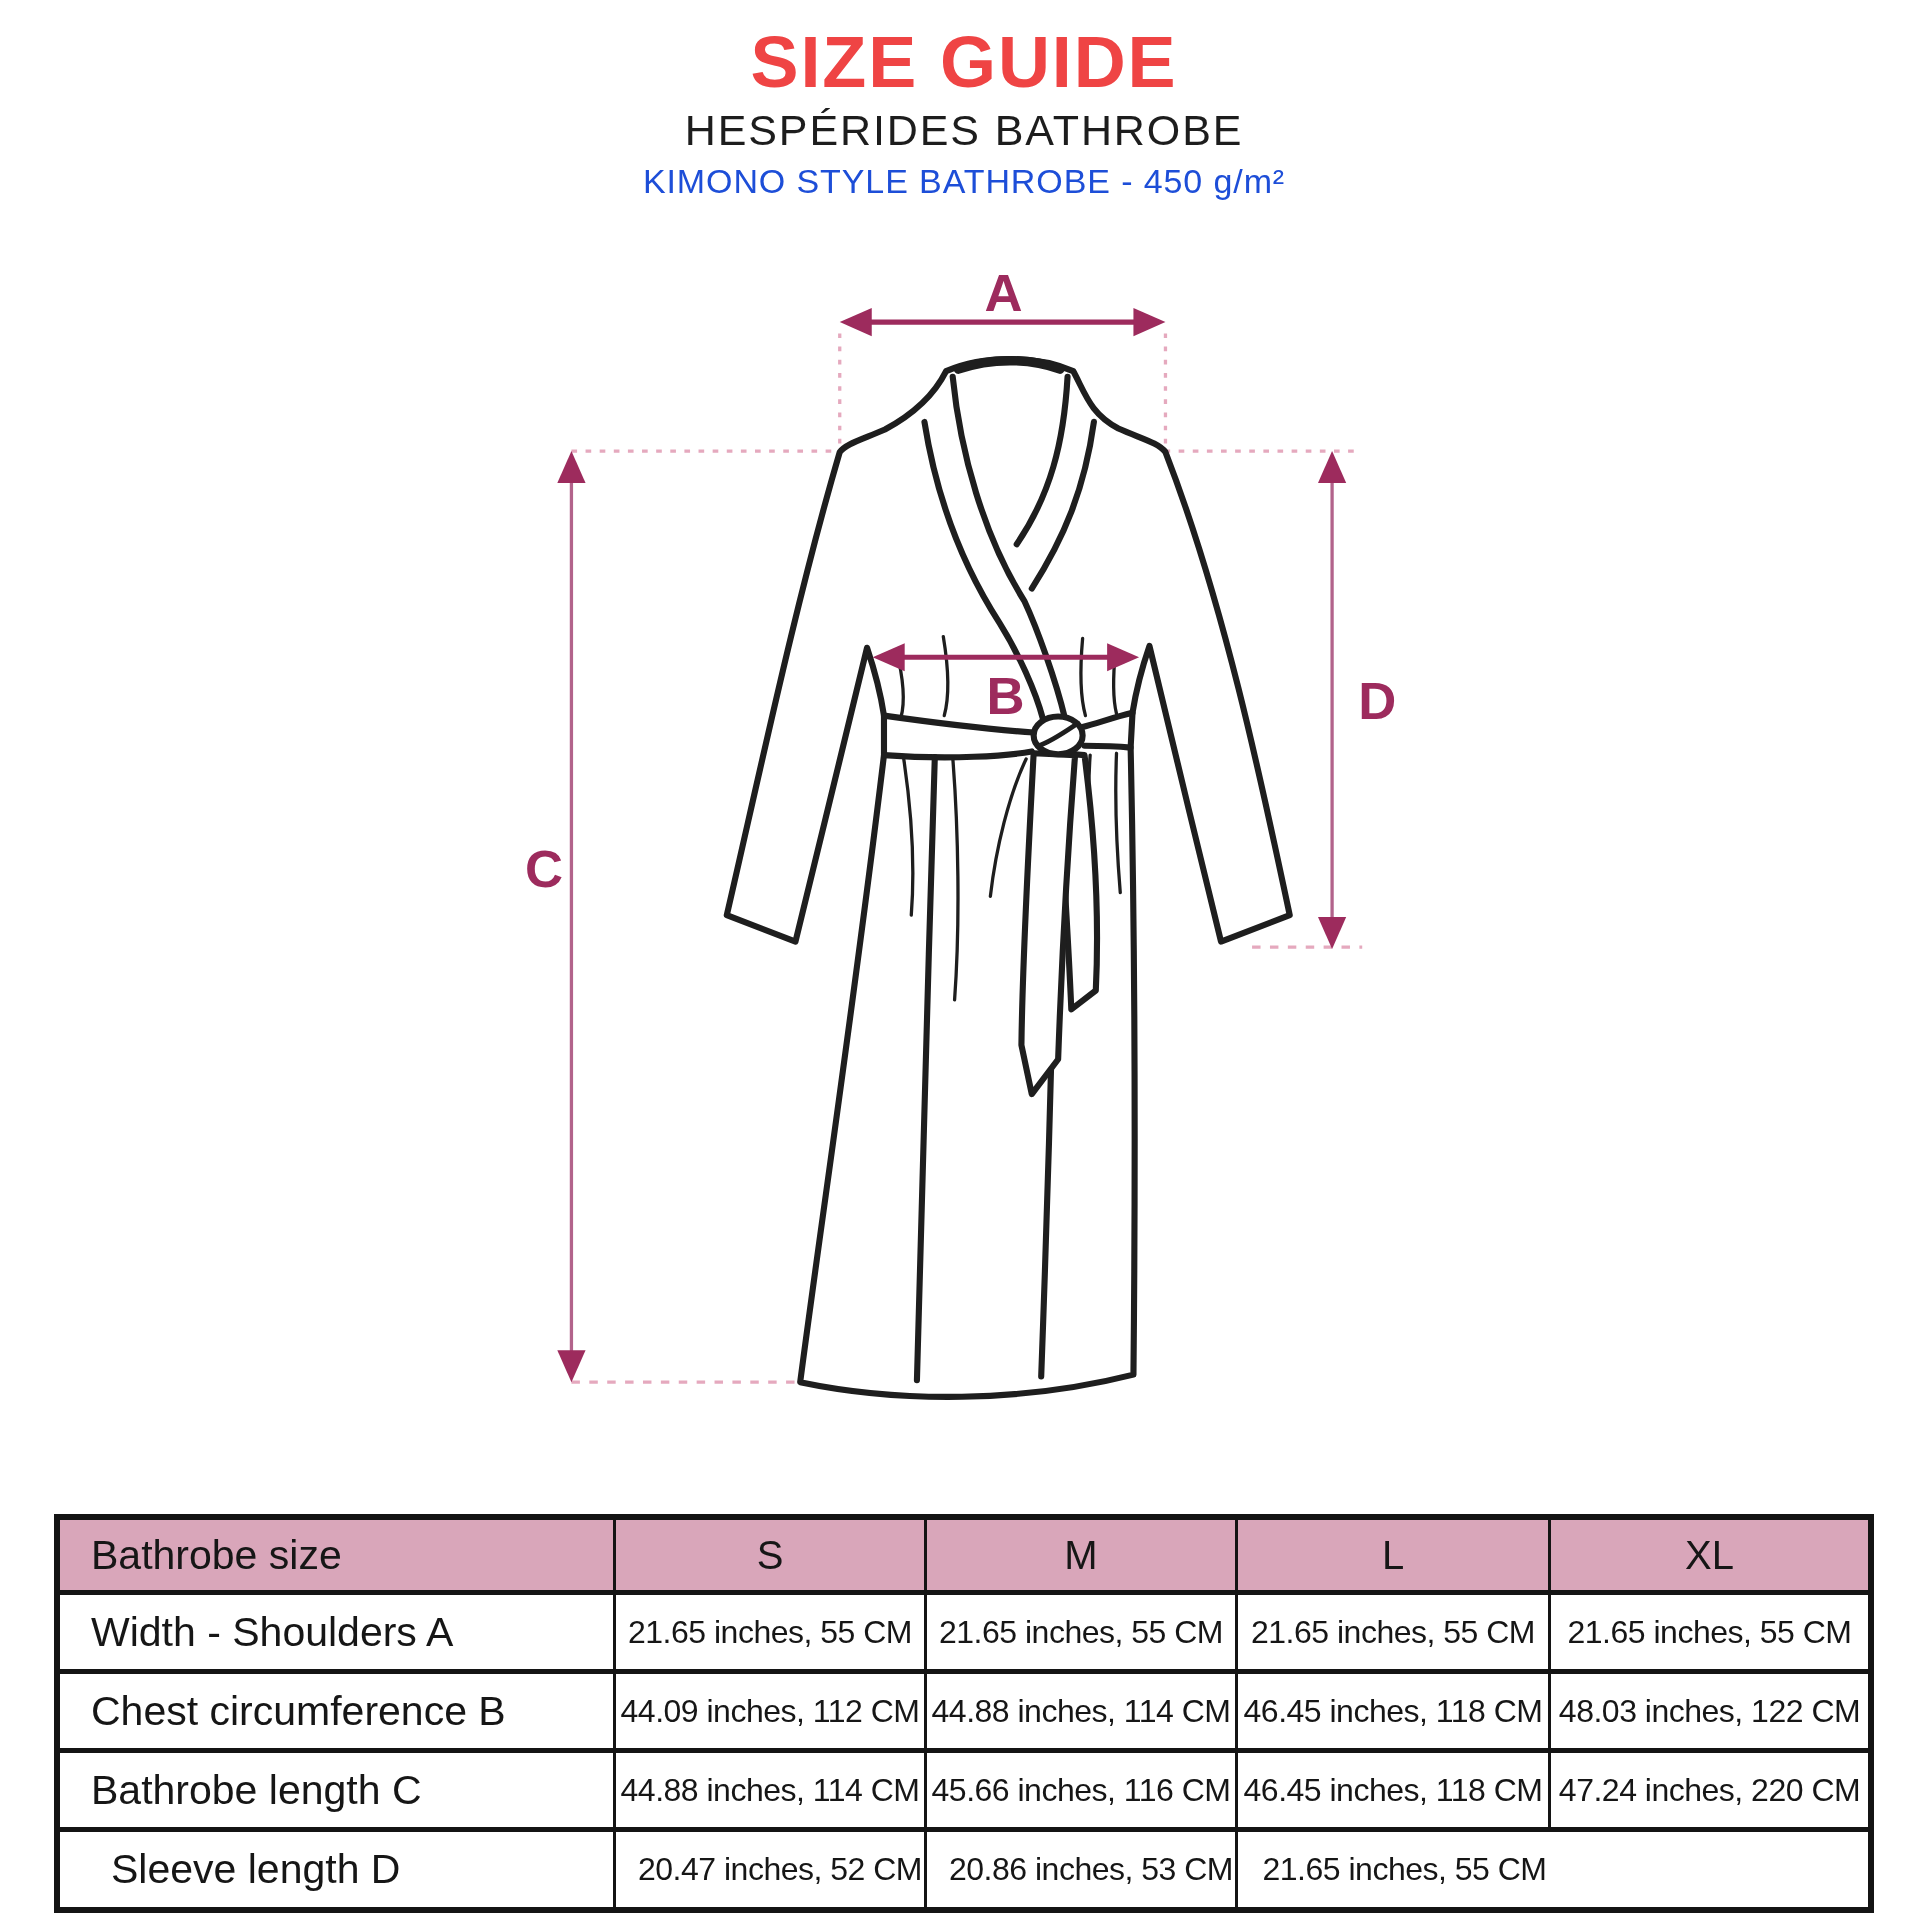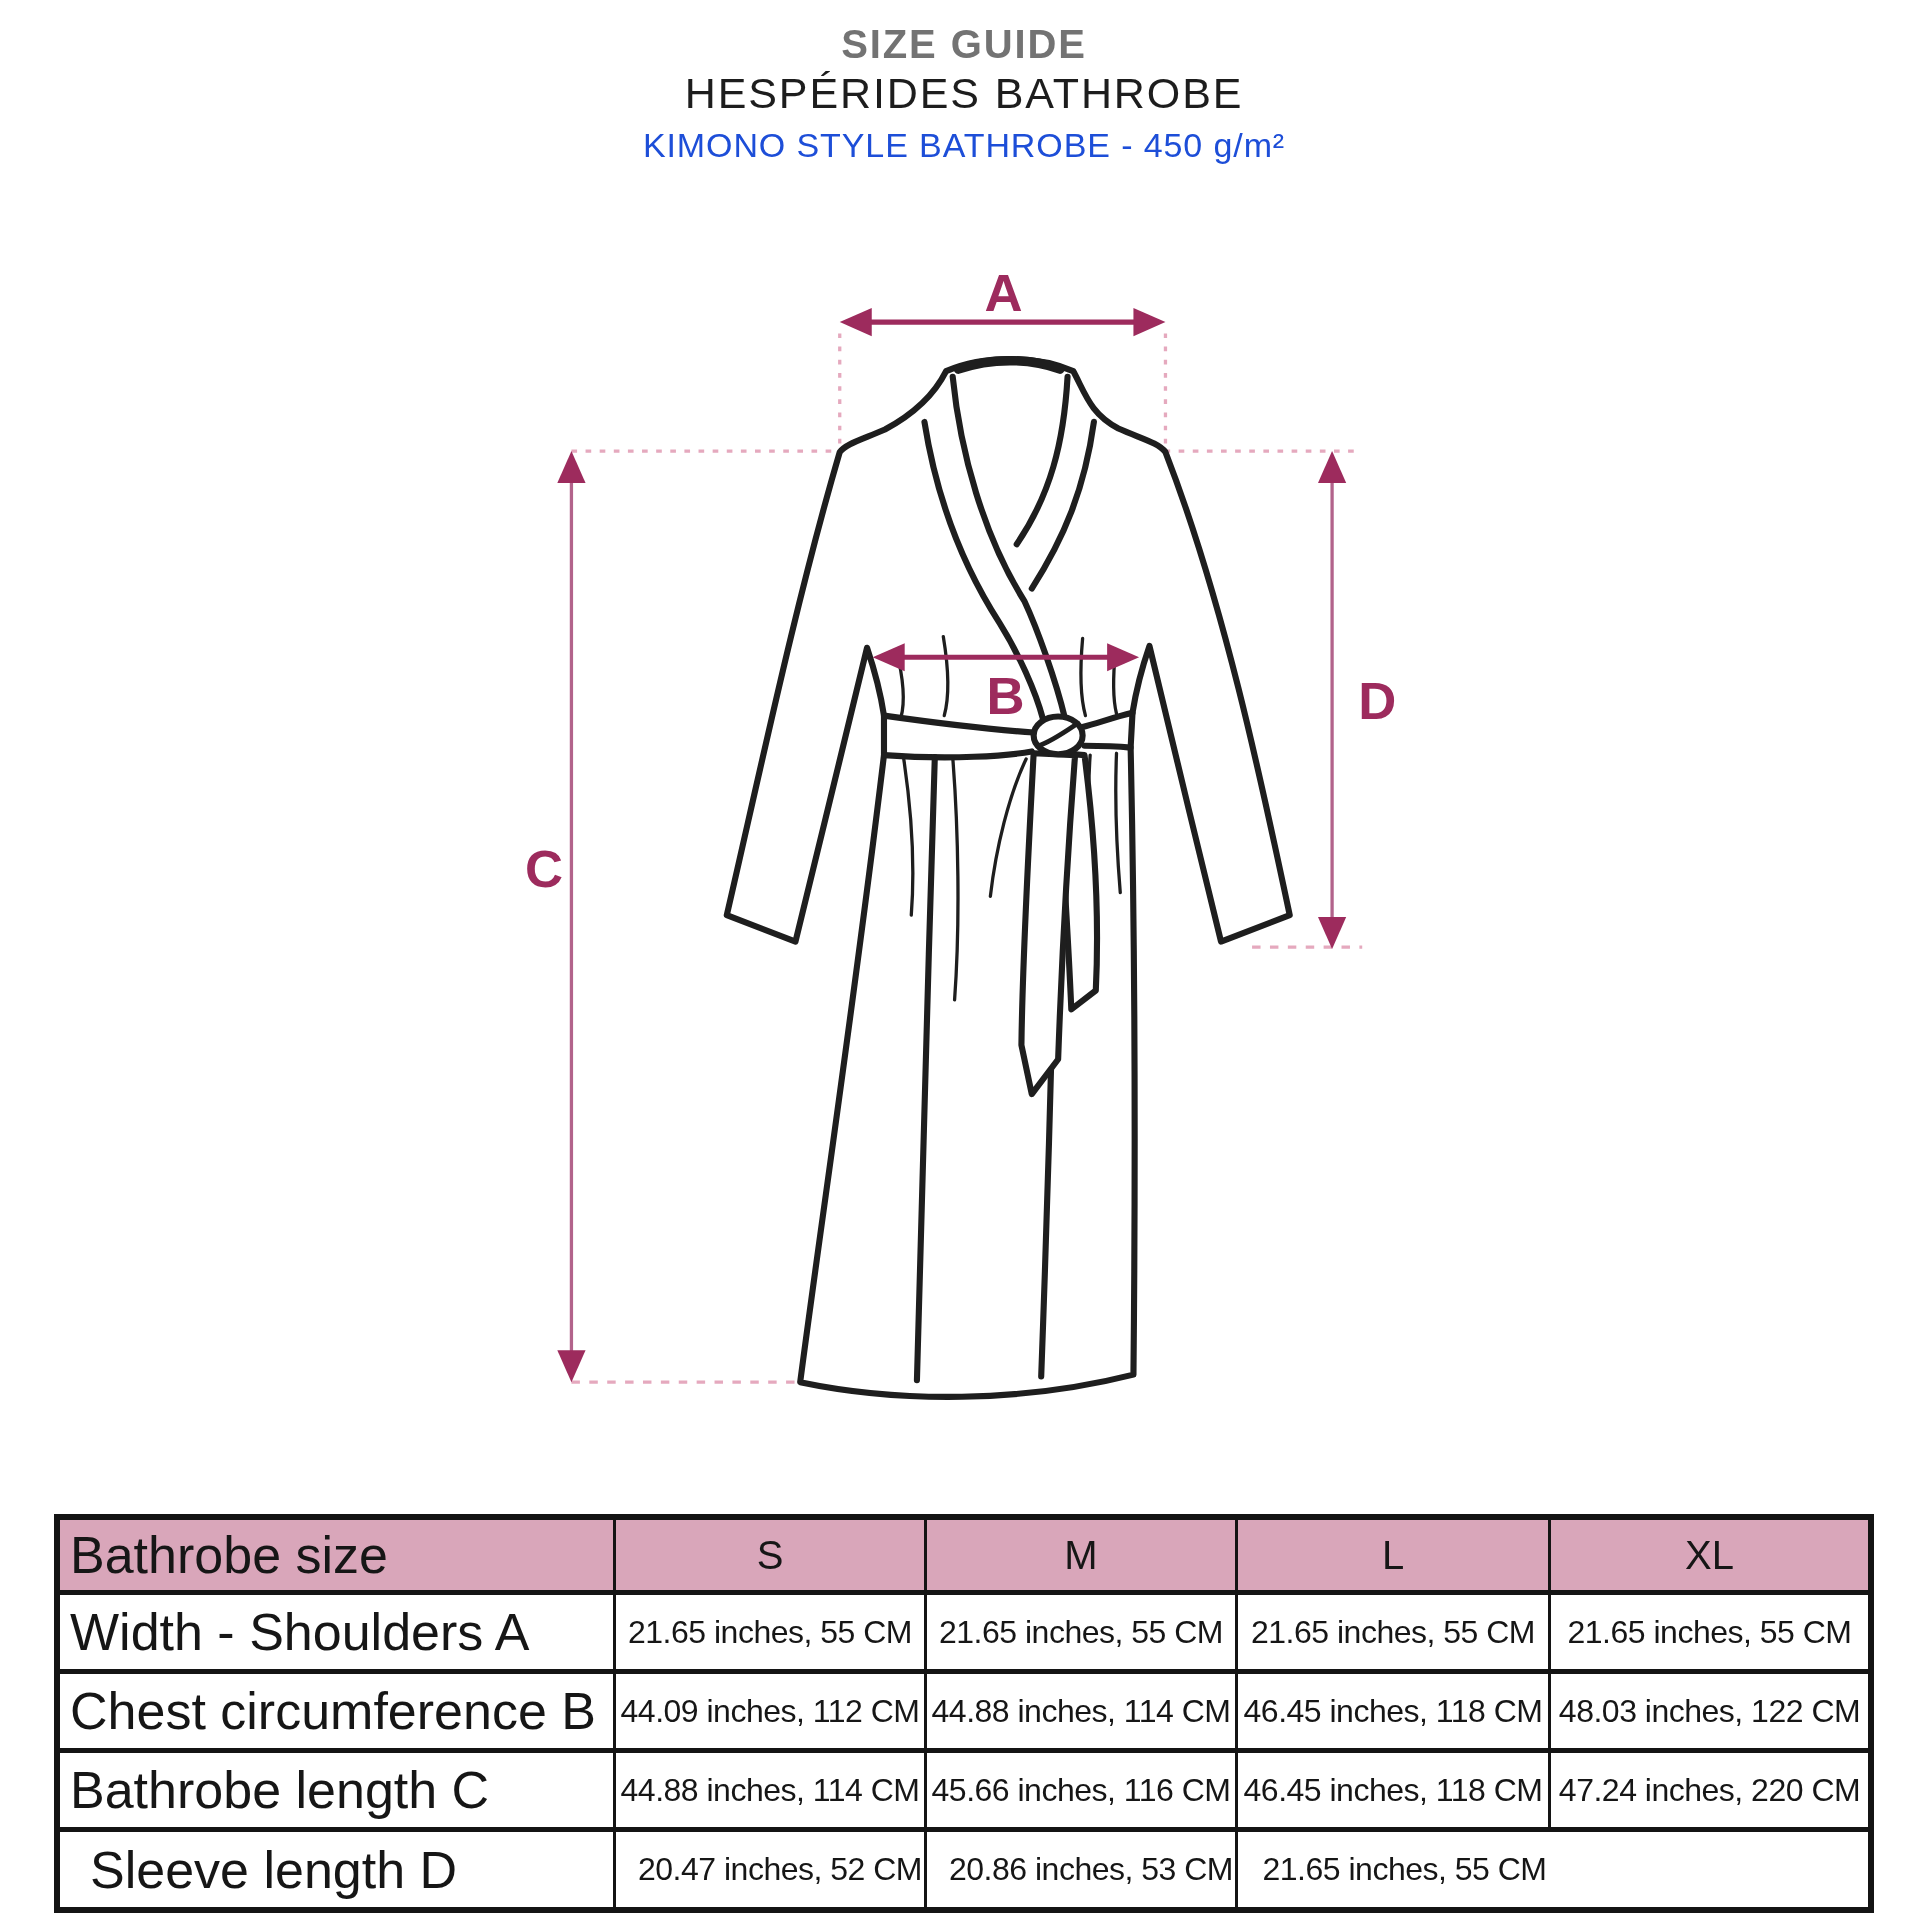--- a/index.html
+++ b/index.html
@@ -2,21 +2,21 @@
 <html style="font-size:15px"><head>
 <meta charset="utf-8">
 <style>
   html,body{margin:0;padding:0;background:#ffffff;}
   .page{
     position:relative;width:1928px;height:1928px;background:#ffffff;
     font-family:"Liberation Sans","DejaVu Sans",sans-serif;color:#1a1a1a;overflow:hidden;
   }
   
   .header{position:absolute;top:21px;left:0;width:1928px;text-align:center;}
-  .title{font-size:40px;font-weight:bold;letter-spacing:1.9px;color:#737373;line-height:1.15;}
+  .title{font-size:72px;font-weight:bold;letter-spacing:1.9px;color:#ef4444;line-height:1.15;}
   .subtitle{font-size:43px;font-weight:normal;letter-spacing:1.9px;color:#1d1d1d;margin-top:3px;line-height:1.1;}
   .description{font-size:34px;letter-spacing:0.9px;color:#1d4ed8;margin-top:9.4px;line-height:1.1;}
   
   .diagram{position:absolute;left:0;top:179px;width:1928px;height:1318px;}
   .dim-label{font-family:"Liberation Sans","DejaVu Sans",sans-serif;font-size:56px;font-weight:bold;fill:#9d2b5d;}
   
   .size-table{
     position:absolute;left:54px;top:1514px;width:1820px;height:399px;
     border:6.6px solid #141414;display:grid;box-sizing:border-box;
     grid-template-columns:556px 311px 311px 313px 1fr;
@@ -25,21 +25,21 @@
   }
   .cell{
     border-right:3.8px solid #141414;border-bottom:5.6px solid #141414;
     display:flex;align-items:center;justify-content:center;
     font-size:32px;letter-spacing:-0.5px;white-space:nowrap;color:#161616;
     overflow:hidden;box-sizing:border-box;
   }
   .cell.lastcol{border-right:none;}
   .cell.lastrow{border-bottom:none;margin-left:20px;}
   .cell.head{background:#d9a6ba;font-size:40px;letter-spacing:0px;}
-  .cell.namecol{justify-content:flex-start;padding-left:10px;font-size:52px;letter-spacing:0px;text-align:center;}
+  .cell.namecol{justify-content:flex-start;padding-left:31px;font-size:41px;letter-spacing:0px;text-align:center;}
 </style>
 </head>
 <body>
 
 <div class="page">
 
   <div class="header">
     <div class="title">SIZE GUIDE</div>
     <div class="subtitle">HESPÉRIDES BATHROBE</div>
     <div class="description">KIMONO STYLE BATHROBE - 450 g/m²</div>

